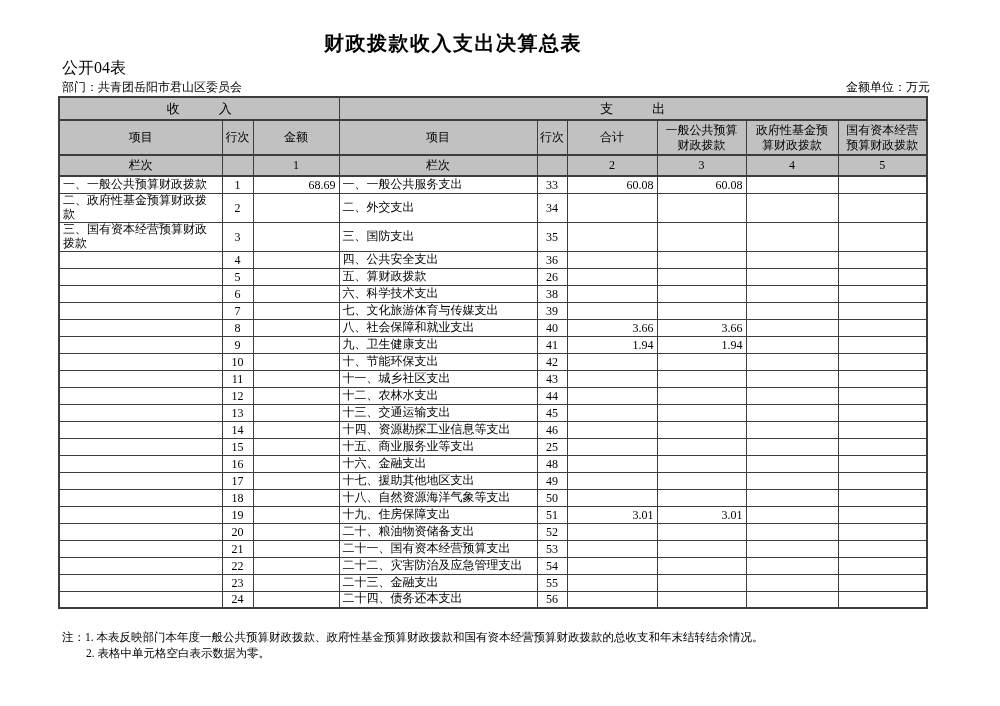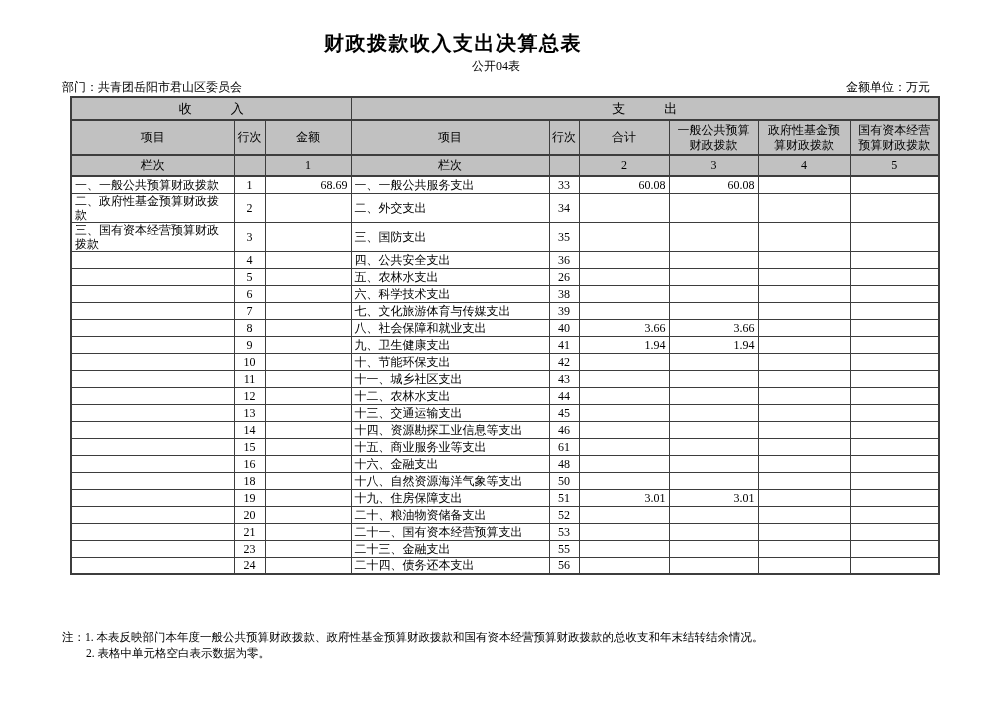--- a/index.html
+++ b/index.html
@@ -12,29 +12,29 @@
     position: relative;
     overflow: hidden;
   }
   .title {
     position: absolute; top: 30px; left: 0; width: 906px;
     text-align: center;
     font-size: 20px; font-weight: bold; letter-spacing: 1.5px;
   }
   .code {
     position: absolute; top: 58px; left: 62px; width: 868px;
-    text-align: center; font-size: 12px;
+    text-align: left; font-size: 16px;
   }
   .meta {
     position: absolute; top: 79px; left: 62px; width: 868px;
     font-size: 12px;
     display: flex; justify-content: space-between;
   }
   table.fiscal {
-    position: absolute; top: 96px; left: 70px; width: 868px;
+    position: absolute; top: 96px; left: 58px; width: 868px;
     border-collapse: collapse; table-layout: fixed;
     font-size: 12px;
     border: 2px solid #3d3d3d;
   }
   .fiscal th, .fiscal td {
     border: 1px solid #3d3d3d;
     overflow: hidden;
   }
   .fiscal thead th {
     background: #c1c1c1;
@@ -46,21 +46,21 @@
   .fiscal thead tr.sec th { height: 23px; font-size: 13px; }
   .fiscal thead tr.cols th { height: 35px; white-space: pre-line; line-height: 15px; }
   .fiscal thead tr.lanci th { height: 19px; }
   .fiscal tbody td {
     height: 17px;
     padding: 0 3px;
     line-height: 14px;
     word-break: break-all;
     background: #ffffff;
   }
-  .fiscal td.item { text-align: left; }
+  .fiscal td.item { text-align: left; font-family: Liberation Mono, monospace; }
   .fiscal td.line { text-align: center; }
   .fiscal td.num  { text-align: right; }
   .notes {
     position: absolute; top: 629px; left: 62px; width: 900px;
     font-size: 11.5px; line-height: 16px;
   }
   .notes .n2 { padding-left: 24px; }
 </style>
 </head>
 <body>
@@ -157,21 +157,21 @@
         <td class="line">36</td>
         <td class="num"></td>
         <td class="num"></td>
         <td class="num"></td>
         <td class="num"></td>
       </tr>
       <tr>
         <td class="item"></td>
         <td class="line">5</td>
         <td class="num"></td>
-        <td class="item">五、农林水支出</td>
+        <td class="item">五、算财政拨款</td>
         <td class="line">26</td>
         <td class="num"></td>
         <td class="num"></td>
         <td class="num"></td>
         <td class="num"></td>
       </tr>
       <tr>
         <td class="item"></td>
         <td class="line">6</td>
         <td class="num"></td>
@@ -268,32 +268,43 @@
         <td class="num"></td>
         <td class="num"></td>
         <td class="num"></td>
         <td class="num"></td>
       </tr>
       <tr>
         <td class="item"></td>
         <td class="line">15</td>
         <td class="num"></td>
         <td class="item">十五、商业服务业等支出</td>
-        <td class="line">61</td>
+        <td class="line">25</td>
         <td class="num"></td>
         <td class="num"></td>
         <td class="num"></td>
         <td class="num"></td>
       </tr>
       <tr>
         <td class="item"></td>
         <td class="line">16</td>
         <td class="num"></td>
         <td class="item">十六、金融支出</td>
         <td class="line">48</td>
+        <td class="num"></td>
+        <td class="num"></td>
+        <td class="num"></td>
+        <td class="num"></td>
+      </tr>
+      <tr>
+        <td class="item"></td>
+        <td class="line">17</td>
+        <td class="num"></td>
+        <td class="item">十七、援助其他地区支出</td>
+        <td class="line">49</td>
         <td class="num"></td>
         <td class="num"></td>
         <td class="num"></td>
         <td class="num"></td>
       </tr>
       <tr>
         <td class="item"></td>
         <td class="line">18</td>
         <td class="num"></td>
         <td class="item">十八、自然资源海洋气象等支出</td>
@@ -324,20 +335,31 @@
         <td class="num"></td>
         <td class="num"></td>
         <td class="num"></td>
       </tr>
       <tr>
         <td class="item"></td>
         <td class="line">21</td>
         <td class="num"></td>
         <td class="item">二十一、国有资本经营预算支出</td>
         <td class="line">53</td>
+        <td class="num"></td>
+        <td class="num"></td>
+        <td class="num"></td>
+        <td class="num"></td>
+      </tr>
+      <tr>
+        <td class="item"></td>
+        <td class="line">22</td>
+        <td class="num"></td>
+        <td class="item">二十二、灾害防治及应急管理支出</td>
+        <td class="line">54</td>
         <td class="num"></td>
         <td class="num"></td>
         <td class="num"></td>
         <td class="num"></td>
       </tr>
       <tr>
         <td class="item"></td>
         <td class="line">23</td>
         <td class="num"></td>
         <td class="item">二十三、金融支出</td>

